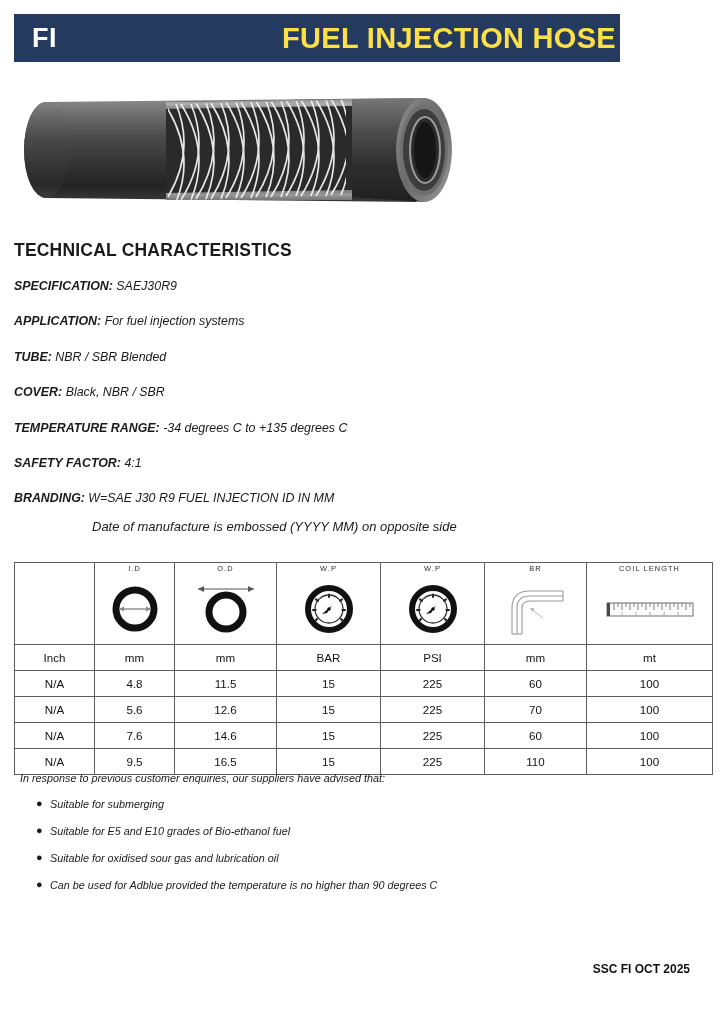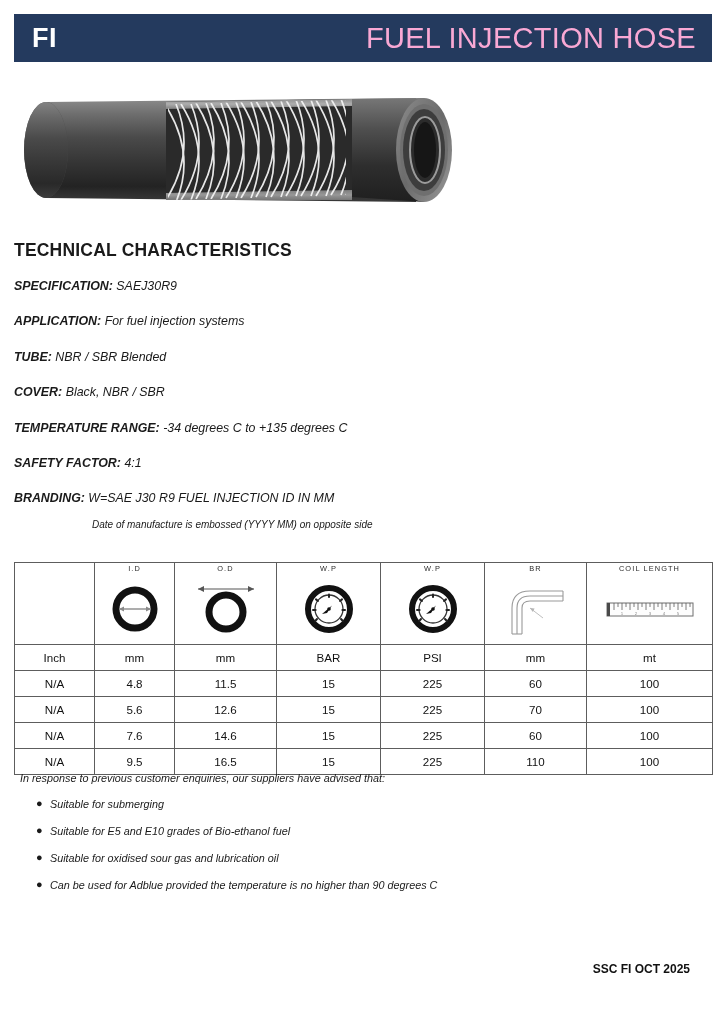--- a/index.html
+++ b/index.html
@@ -12,39 +12,39 @@
     color: #1a1a1a;
     position: relative;
     overflow: hidden;
   }
 
   
   .header-bar {
     position: absolute;
     left: 14px;
     top: 14px;
-    width: 698px;
+    width: 606px;
     height: 48px;
     background: #243a5e;
     display: flex;
     align-items: center;
-    padding: 0 16px 0 18px;
+    padding: 0 4px 0 18px;
   }
   .header-code {
     color: #ffffff;
     font-size: 27px;
     font-weight: bold;
     letter-spacing: 0.5px;
     line-height: 1;
   }
   .header-title {
     margin-left: auto;
-    color: #f9a8d4;
+    color: #fde047;
     font-size: 29px;
-    font-weight: normal;
+    font-weight: bold;
     letter-spacing: 0.3px;
     line-height: 1;
     white-space: nowrap;
   }
 
   
   .hose-figure {
     position: absolute;
     left: 16px;
     top: 76px;
@@ -71,21 +71,21 @@
   .spec-row {
     font-size: 12.4px;
     font-style: italic;
     line-height: 1;
     margin-bottom: 23px;
     white-space: nowrap;
   }
   .spec-row .k { font-weight: bold; }
   .spec-row .v { font-weight: normal; }
   .spec-note {
-    font-size: 10px;
+    font-size: 13px;
     font-style: italic;
     padding-left: 78px;
     margin-top: -9px;
   }
 
   
   .spec-table {
     position: absolute;
     left: 14px;
     top: 562px;

